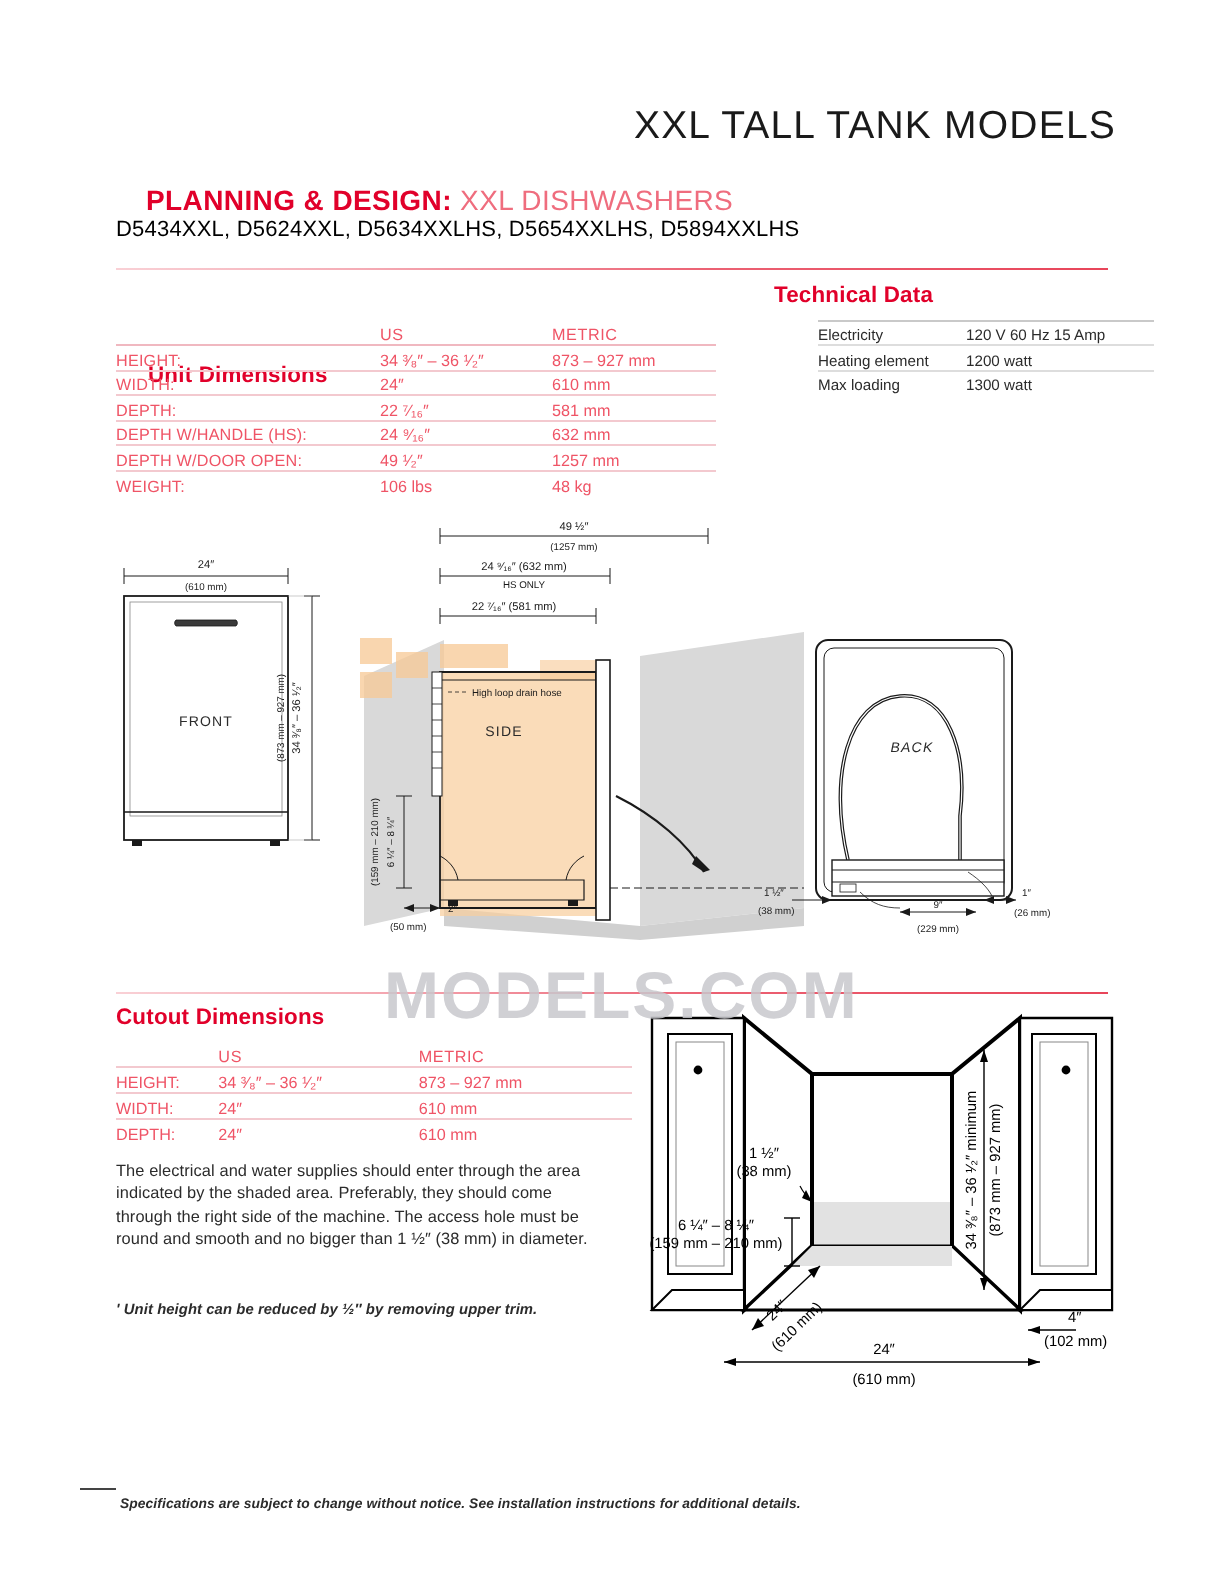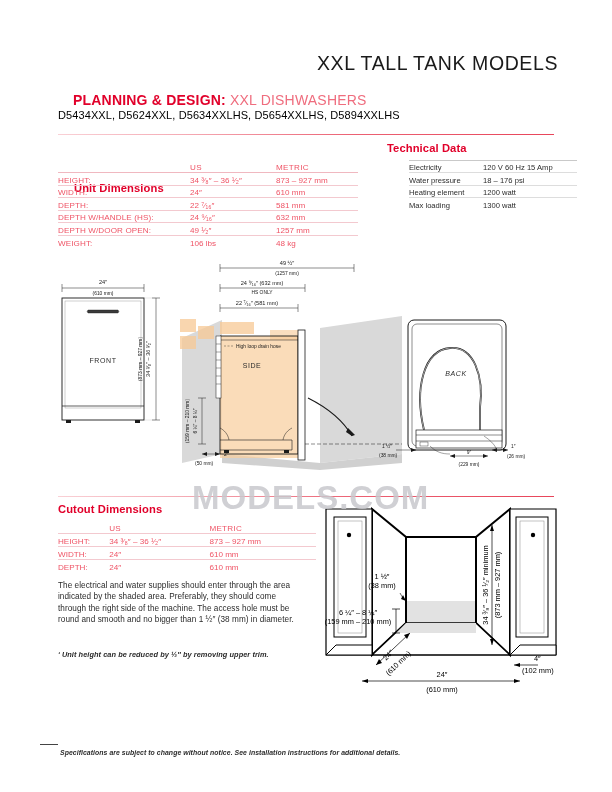--- a/index.html
+++ b/index.html
@@ -301,24 +301,20 @@
     </tbody>
   </table>
 
   <table class="tbl" id="tech-data-table">
     <tbody>
       <tr>
         <td class="t-label">Electricity</td>
         <td class="t-value">120 V 60 Hz 15 Amp</td>
       </tr>
       <tr>
-        <td class="t-label">Water pressure</td>
-        <td class="t-value">18 – 176 psi</td>
-      </tr>
-      <tr>
         <td class="t-label">Heating element</td>
         <td class="t-value">1200 watt</td>
       </tr>
       <tr>
         <td class="t-label">Max loading</td>
         <td class="t-value">1300 watt</td>
       </tr>
     </tbody>
   </table>
 

